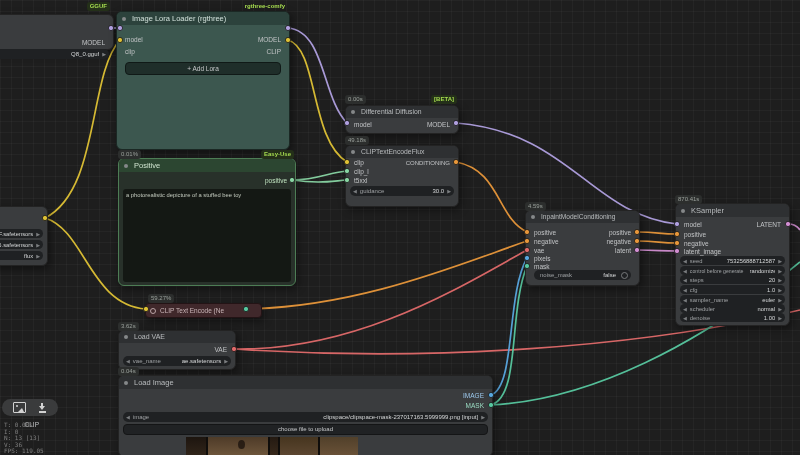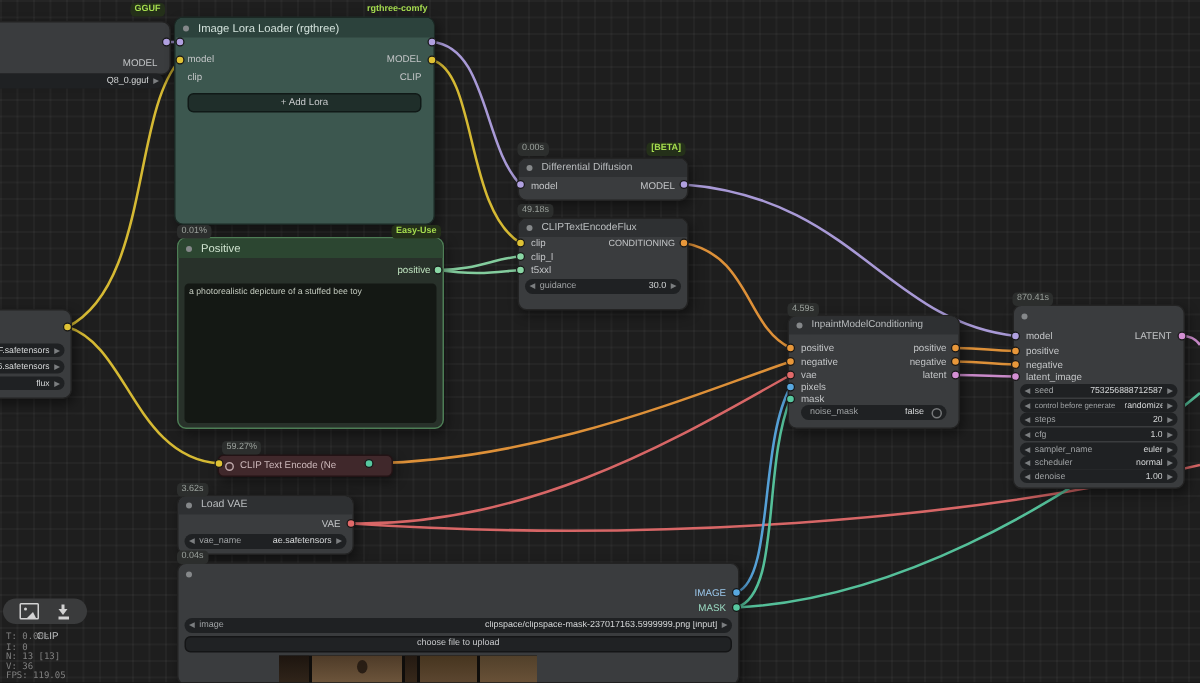--- a/index.html
+++ b/index.html
@@ -181,20 +181,21 @@
     <div class="pill" style="left:4px;right:4px;top:25px" data-name="vae-name-widget">
       <span class="arr" data-name="decrement-arrow-icon">◀</span>
       <span class="plabel" data-name="vae-name-label">vae_name</span>
       <span class="pvalue" data-name="vae-name-value">ae.safetensors</span>
       <span class="arr" data-name="next-arrow-icon">▶</span>
     </div>
   </div>
 
   <div class="badge-time" style="left:118px;top:367px" data-name="exec-time-badge">0.04s</div>
   <div class="node" style="left:118px;top:375px;width:373px;height:80px" data-name="node-load-image">
+    <div class="title" style="height:13px" data-name="node-title">Load Image</div>
     <div class="tdot" data-name="collapse-dot-icon"></div>
     <div class="slot out" style="top:16px;color:#9cc8ec" data-name="output-slot-image">IMAGE</div>
     <div class="slot out" style="top:26px;color:#9adbc2" data-name="output-slot-mask">MASK</div>
     <div class="pill" style="left:4px;right:4px;top:36px" data-name="image-file-widget">
       <span class="arr" data-name="decrement-arrow-icon">◀</span>
       <span class="plabel" data-name="image-file-label">image</span>
       <span class="pvalue" data-name="image-file-value">clipspace/clipspace-mask-237017163.5999999.png [input]</span>
       <span class="arr" data-name="next-arrow-icon">▶</span>
     </div>
     <div class="btn" style="left:4px;right:4px;top:48px;height:9px;line-height:9px;font-size:6px" data-name="choose-file-button">choose file to upload</div>
@@ -222,20 +223,21 @@
     <div class="slot in" style="top:52px" data-name="input-slot-mask">mask</div>
     <div class="pill" style="left:8px;right:8px;top:59px" data-name="noise-mask-widget">
       <span class="plabel" data-name="noise-mask-label">noise_mask</span>
       <span class="pvalue" data-name="noise-mask-value">false</span>
       <span class="toggle-dot" data-name="toggle-icon"></span>
     </div>
   </div>
 
   <div class="badge-time" style="left:675px;top:195px" data-name="exec-time-badge">870.41s</div>
   <div class="node" style="left:675px;top:203px;width:113px;height:121px" data-name="node-ksampler">
+    <div class="title" data-name="node-title">KSampler</div>
     <div class="tdot" data-name="collapse-dot-icon"></div>
     <div class="slot in" style="top:17px" data-name="input-slot-model">model</div>
     <div class="slot out" style="top:17px" data-name="output-slot-latent">LATENT</div>
     <div class="slot in" style="top:27px" data-name="input-slot-positive">positive</div>
     <div class="slot in" style="top:36px" data-name="input-slot-negative">negative</div>
     <div class="slot in" style="top:44px" data-name="input-slot-latent-image">latent_image</div>
     <div class="pill small" style="left:4px;right:4px;top:52px" data-name="seed-widget">
       <span class="arr" data-name="decrement-arrow-icon">◀</span>
       <span class="plabel" data-name="seed-label">seed</span>
       <span class="pvalue" data-name="seed-value">753256888712587</span>

